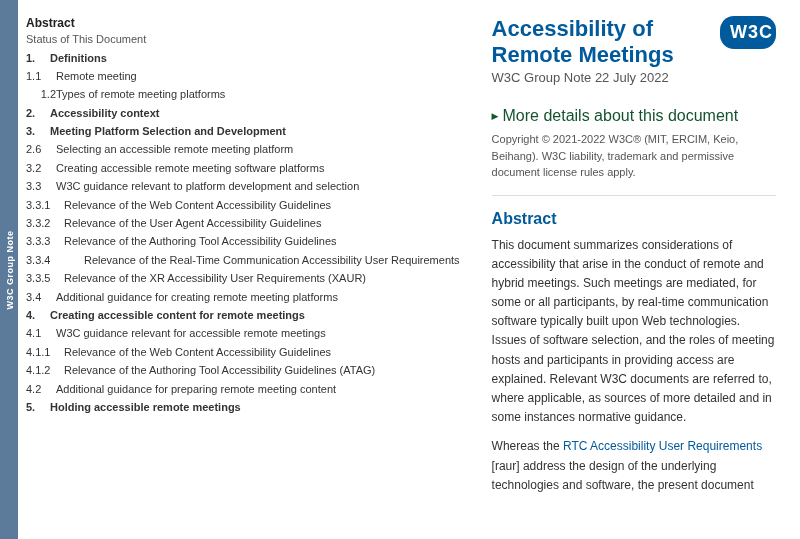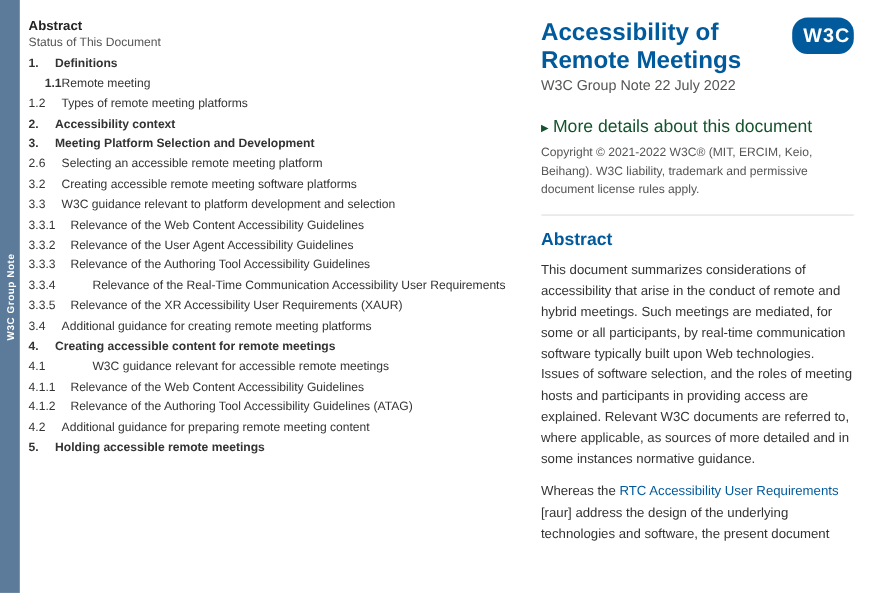--- a/index.html
+++ b/index.html
@@ -167,35 +167,35 @@
 
 <div class="sidebar-inner">
   <div class="sidebar-rotate-wrapper">
     <span class="sidebar-rotate-text">W3C Group Note</span>
   </div>
   <div class="sidebar-content">
     <div class="toc-section-title">Abstract</div>
     <div class="status-label">Status of This Document</div>
     <div id="toc-container">
     <div class="toc-item bold" style="line-height: 1.4; padding: 1.5px 0px;"><span style="display: inline-block; min-width: 24px; font-weight: bold;">1.</span><span style="font-weight: bold;">Definitions</span></div>
-        <div class="toc-item indent1" style="line-height: 1.4; padding: 1.5px 0px;"><span style="display: inline-block; min-width: 30px; font-weight: bold; text-align: right;">1.1</span><span style="font-weight: normal;">Remote meeting</span></div>
-        <div class="toc-item indent1" style="line-height: 1.4; padding: 1.5px 0px;"><span style="display: inline-block; min-width: 30px; font-weight: normal;">1.2</span><span style="font-weight: normal;">Types of remote meeting platforms</span></div>
+        <div class="toc-item indent1" style="line-height: 1.4; padding: 1.5px 0px;"><span style="display: inline-block; min-width: 30px; font-weight: normal;">1.1</span><span style="font-weight: normal;">Remote meeting</span></div>
+        <div class="toc-item indent1" style="line-height: 1.4; padding: 1.5px 0px;"><span style="display: inline-block; min-width: 30px; font-weight: normal; text-align: right;">1.2</span><span style="font-weight: normal;">Types of remote meeting platforms</span></div>
         <div class="toc-item bold" style="line-height: 1.4; padding: 1.5px 0px;"><span style="display: inline-block; min-width: 24px; font-weight: bold;">2.</span><span style="font-weight: bold;">Accessibility context</span></div>
         <div class="toc-item bold" style="line-height: 1.4; padding: 1.5px 0px;"><span style="display: inline-block; min-width: 24px; font-weight: bold;">3.</span><span style="font-weight: bold;">Meeting Platform Selection and Development</span></div>
         <div class="toc-item indent1" style="line-height: 1.4; padding: 1.5px 0px;"><span style="display: inline-block; min-width: 30px; font-weight: normal;">2.6</span><span style="font-weight: normal;">Selecting an accessible remote meeting platform</span></div>
         <div class="toc-item indent1" style="line-height: 1.4; padding: 1.5px 0px;"><span style="display: inline-block; min-width: 30px; font-weight: normal;">3.2</span><span style="font-weight: normal;">Creating accessible remote meeting software platforms</span></div>
         <div class="toc-item indent1" style="line-height: 1.4; padding: 1.5px 0px;"><span style="display: inline-block; min-width: 30px; font-weight: normal;">3.3</span><span style="font-weight: normal;">W3C guidance relevant to platform development and selection</span></div>
         <div class="toc-item indent2" style="line-height: 1.4; padding: 1.5px 0px;"><span style="display: inline-block; min-width: 38px; font-weight: normal;">3.3.1</span><span style="font-weight: normal;">Relevance of the Web Content Accessibility Guidelines</span></div>
         <div class="toc-item indent2" style="line-height: 1.4; padding: 1.5px 0px;"><span style="display: inline-block; min-width: 38px; font-weight: normal;">3.3.2</span><span style="font-weight: normal;">Relevance of the User Agent Accessibility Guidelines</span></div>
         <div class="toc-item indent2" style="line-height: 1.4; padding: 1.5px 0px;"><span style="display: inline-block; min-width: 38px; font-weight: normal;">3.3.3</span><span style="font-weight: normal;">Relevance of the Authoring Tool Accessibility Guidelines</span></div>
         <div class="toc-item indent2" style="line-height: 1.4; padding: 1.5px 0px;"><span style="display: inline-block; min-width: 38px; font-weight: normal;">3.3.4</span><span style="font-weight: normal; margin-left: 20px;">Relevance of the Real-Time Communication Accessibility User Requirements</span></div>
         <div class="toc-item indent2" style="line-height: 1.4; padding: 1.5px 0px;"><span style="display: inline-block; min-width: 38px; font-weight: normal;">3.3.5</span><span style="font-weight: normal;">Relevance of the XR Accessibility User Requirements (XAUR)</span></div>
         <div class="toc-item indent1" style="line-height: 1.4; padding: 1.5px 0px;"><span style="display: inline-block; min-width: 30px; font-weight: normal;">3.4</span><span style="font-weight: normal;">Additional guidance for creating remote meeting platforms</span></div>
         <div class="toc-item bold" style="line-height: 1.4; padding: 1.5px 0px;"><span style="display: inline-block; min-width: 24px; font-weight: bold;">4.</span><span style="font-weight: bold;">Creating accessible content for remote meetings</span></div>
-        <div class="toc-item indent1" style="line-height: 1.4; padding: 1.5px 0px;"><span style="display: inline-block; min-width: 30px; font-weight: normal;">4.1</span><span style="font-weight: normal; margin-left: 28px;">W3C guidance relevant for accessible remote meetings</span></div>
+        <div class="toc-item indent1" style="line-height: 1.4; padding: 1.5px 0px;"><span style="display: inline-block; min-width: 30px; font-weight: normal;">4.1</span><span style="font-weight: normal;">W3C guidance relevant for accessible remote meetings</span></div>
         <div class="toc-item indent2" style="line-height: 1.4; padding: 1.5px 0px;"><span style="display: inline-block; min-width: 38px; font-weight: normal;">4.1.1</span><span style="font-weight: normal;">Relevance of the Web Content Accessibility Guidelines</span></div>
         <div class="toc-item indent2" style="line-height: 1.4; padding: 1.5px 0px;"><span style="display: inline-block; min-width: 38px; font-weight: normal;">4.1.2</span><span style="font-weight: normal;">Relevance of the Authoring Tool Accessibility Guidelines (ATAG)</span></div>
         <div class="toc-item indent1" style="line-height: 1.4; padding: 1.5px 0px;"><span style="display: inline-block; min-width: 30px; font-weight: normal;">4.2</span><span style="font-weight: normal;">Additional guidance for preparing remote meeting content</span></div>
         <div class="toc-item bold" style="line-height: 1.4; padding: 1.5px 0px;"><span style="display: inline-block; min-width: 24px; font-weight: bold;">5.</span><span style="font-weight: bold;">Holding accessible remote meetings</span></div>
       </div>
   </div>
 </div>
 
 <div class="main-content">
   <div class="header-row">

